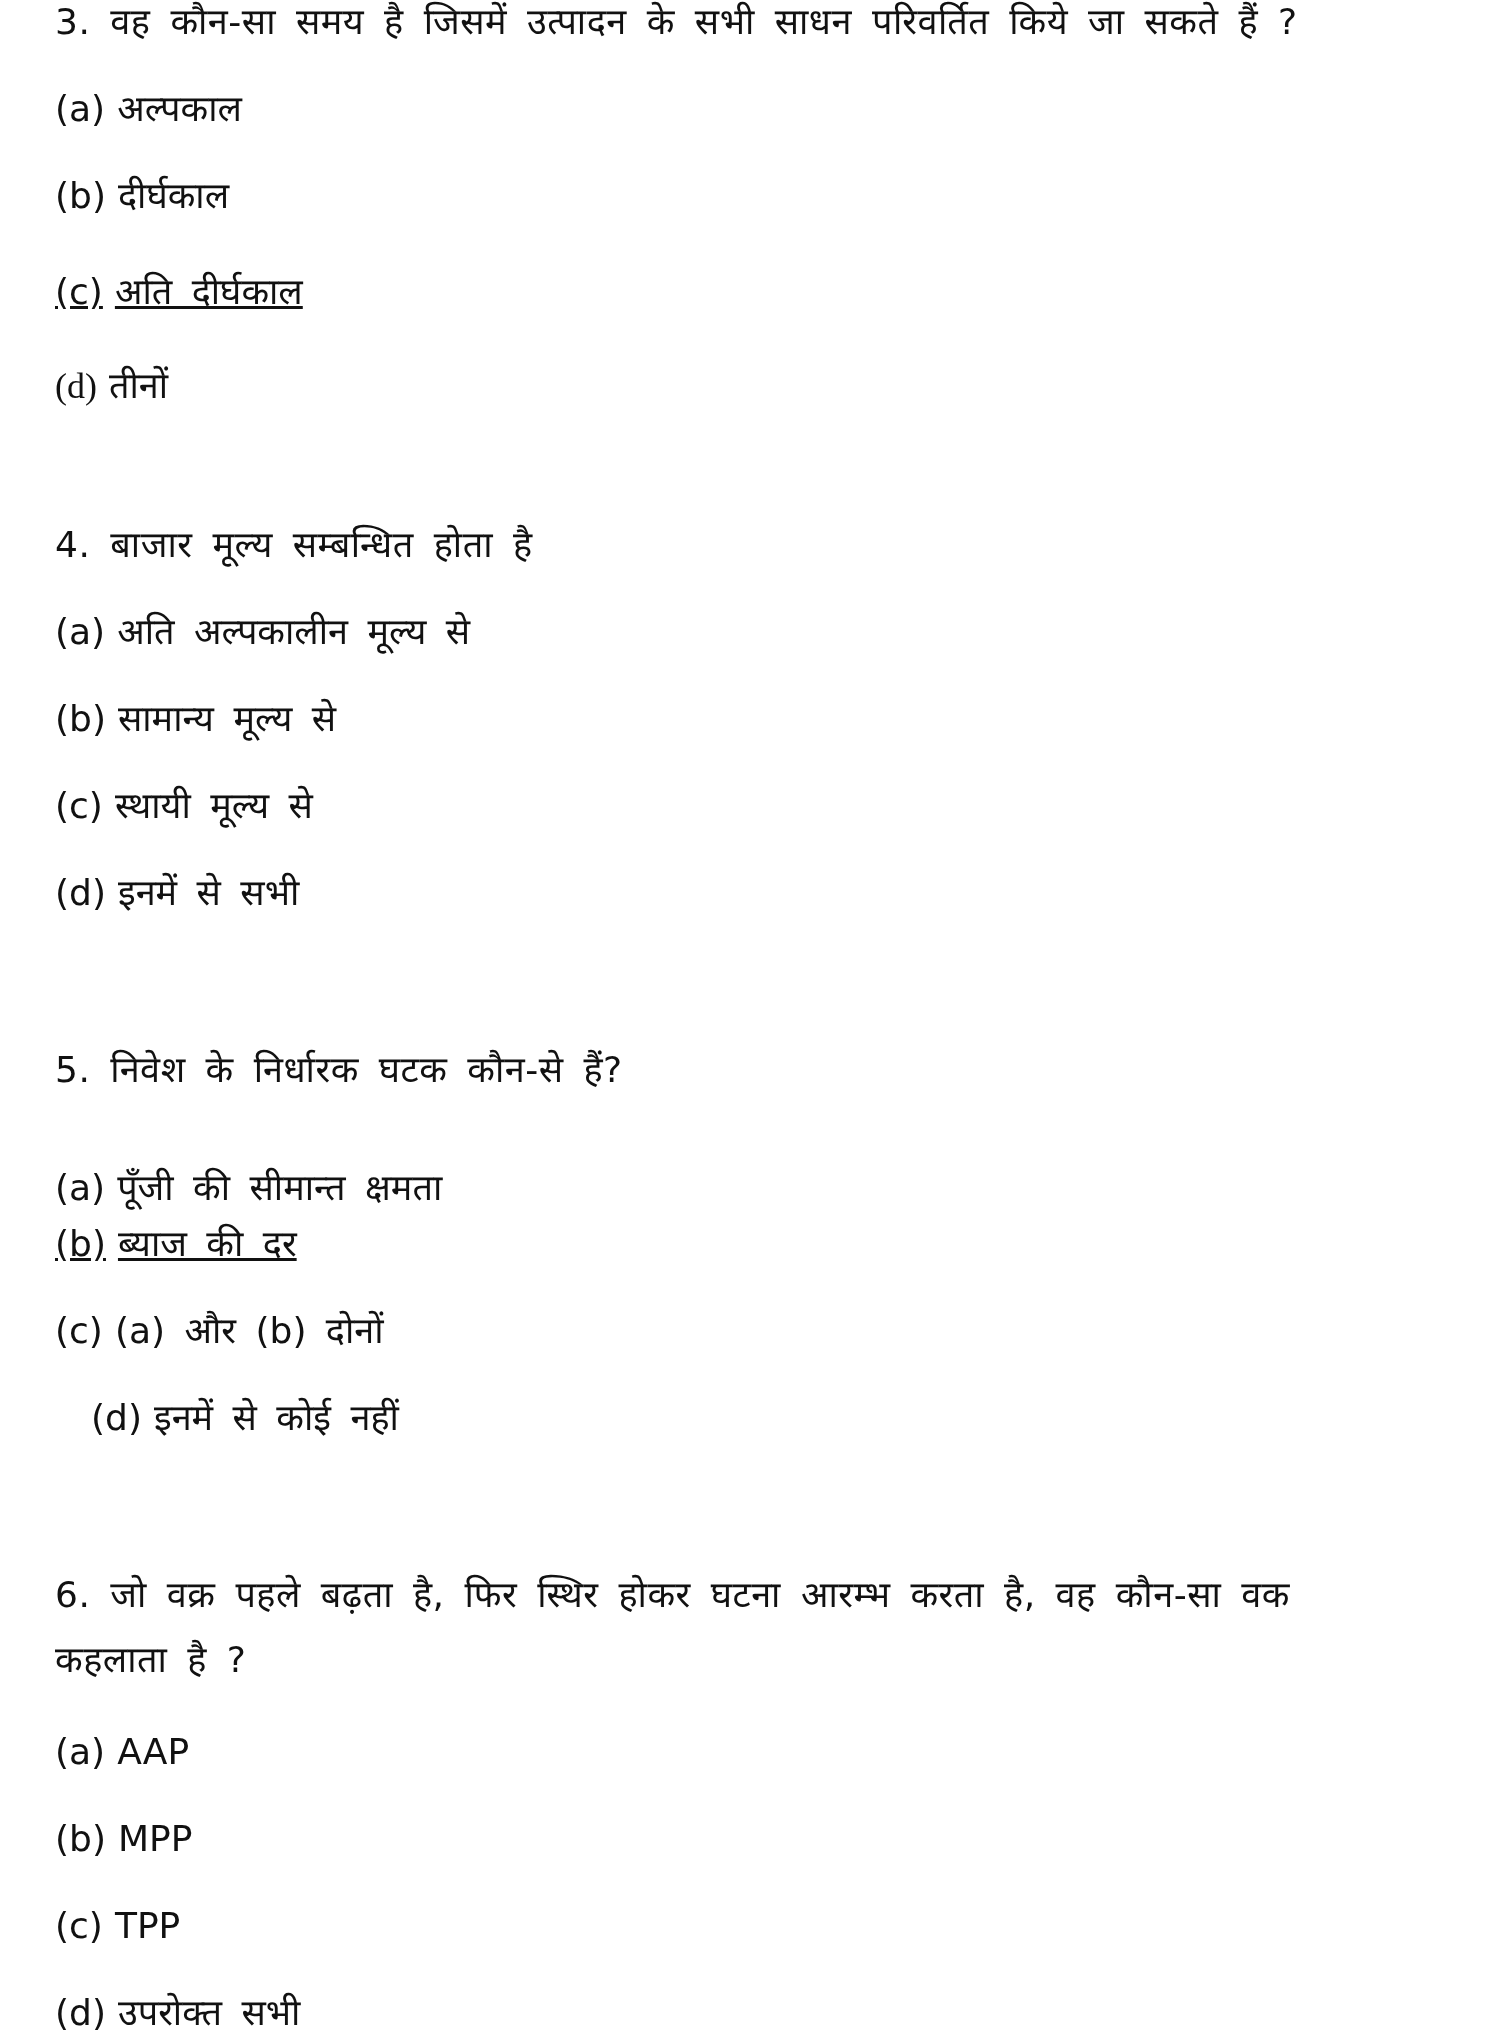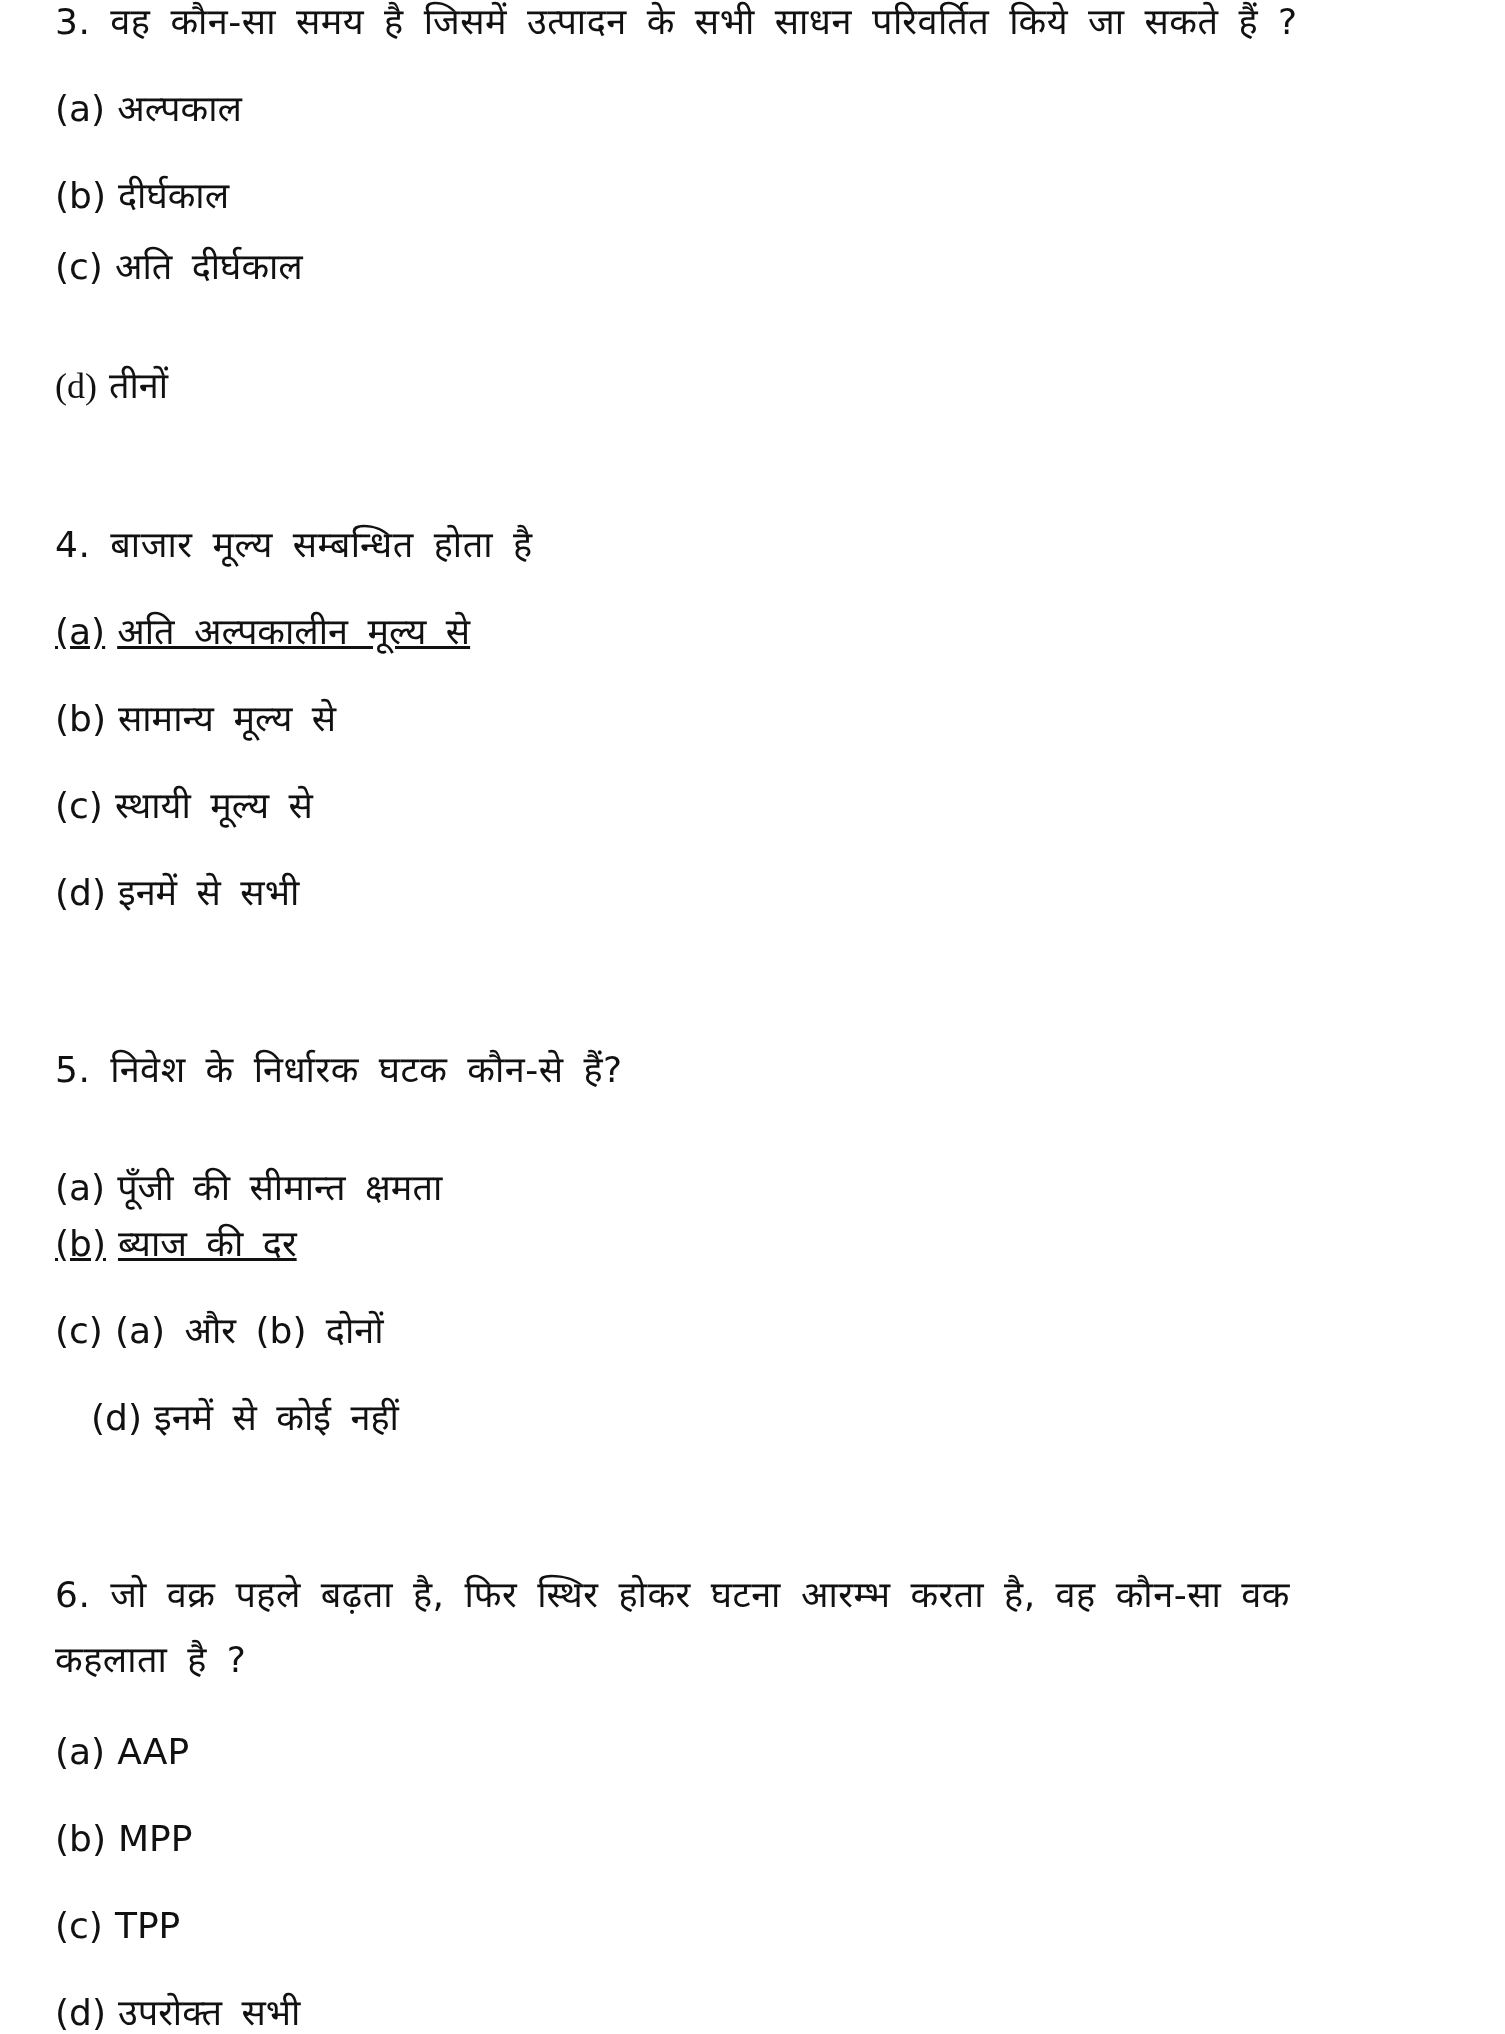--- a/index.html
+++ b/index.html
@@ -22,32 +22,32 @@
 <div class="line q" style="top:-2px;">
   <span>3.</span>
   <span>वह कौन-सा समय है जिसमें उत्पादन के सभी साधन परिवर्तित किये जा सकते हैं ?</span>
 </div>
 <div class="line" style="top:85px;">
   <span class="label">(a)</span><span>अल्पकाल</span>
 </div>
 <div class="line" style="top:172px;">
   <span class="label">(b)</span><span>दीर्घकाल</span>
 </div>
-<div class="line" style="top:243px;">
+<div class="line" style="top:268px;text-decoration:underline;">
   <span class="label">(c)</span><span>अति दीर्घकाल</span>
 </div>
 <div class="line" style="top:362px;font-family:Liberation Serif, serif;">
   <span class="label">(d)</span><span>तीनों</span>
 </div>
 
 <div class="line q" style="top:521px;">
   <span>4.</span>
   <span>बाजार मूल्य सम्बन्धित होता है</span>
 </div>
-<div class="line" style="top:608px;text-decoration:underline;">
+<div class="line" style="top:608px;">
   <span class="label">(a)</span><span>अति अल्पकालीन मूल्य से</span>
 </div>
 <div class="line" style="top:695px;">
   <span class="label">(b)</span><span>सामान्य मूल्य से</span>
 </div>
 <div class="line" style="top:782px;">
   <span class="label">(c)</span><span>स्थायी मूल्य से</span>
 </div>
 <div class="line" style="top:869px;">
   <span class="label">(d)</span><span>इनमें से सभी</span>

